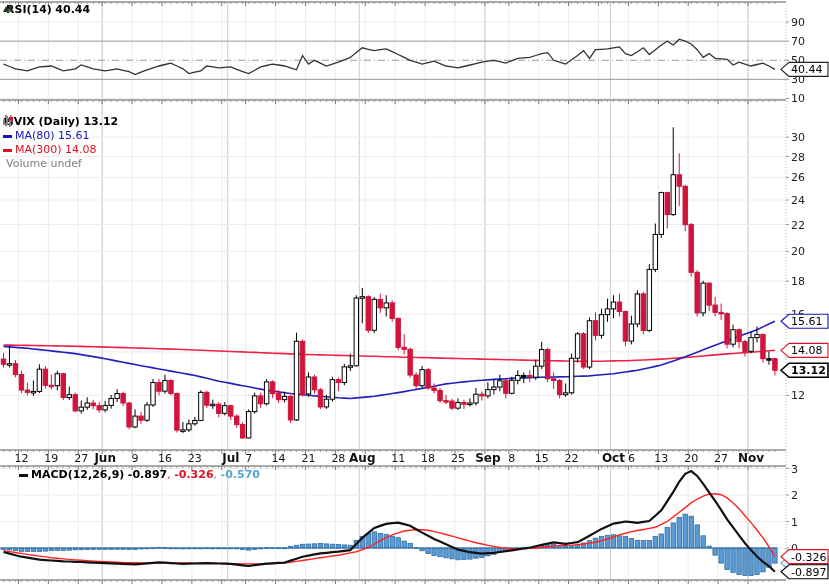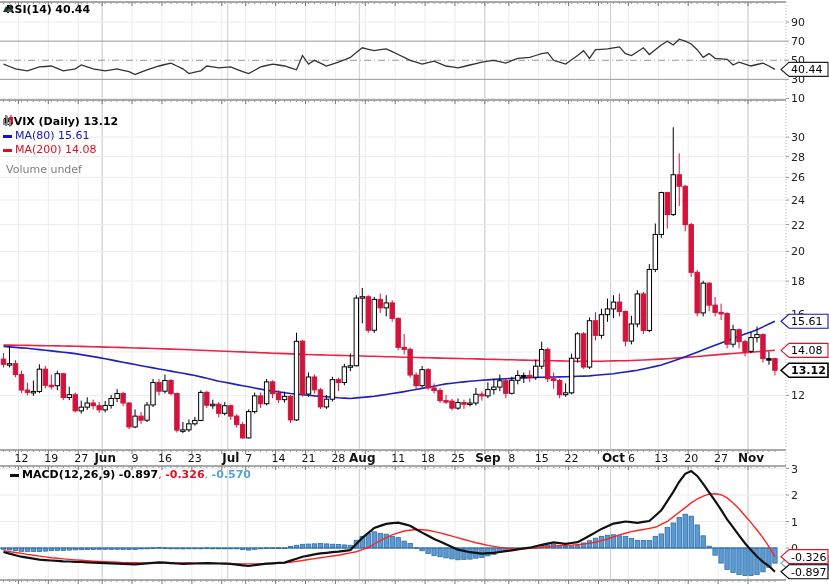--- a/index.html
+++ b/index.html
@@ -8,23 +8,23 @@
   svg{position:absolute;left:0;top:0;}
   .legend{position:absolute;font-size:11px;line-height:14px;color:#000;white-space:nowrap;}
   .legend .ic{display:inline-block;vertical-align:middle;margin-right:3px;}
   .dash{display:inline-block;width:9px;height:3px;vertical-align:middle;margin-right:3px;}
   .b{font-weight:bold;}
   #rsi-legend{left:3px;top:3px;}
   #price-legend{left:3px;top:115px;}
   #price-legend .row{height:14px;}
   .blue{color:#1414b8;}
   .red{color:#e01024;}
-  .gray{color:#808080;margin-top:6px;}
+  .gray{color:#808080;}
   .skyblue{color:#58a3d6;}
-  #macd-legend{left:10px;top:468px;text-align:right;}
+  #macd-legend{left:19px;top:468px;text-align:right;}
 </style>
 </head>
 <body>
 
 <div id="wrap">
   <svg id="chart" width="829" height="584">
       <g>
         <line x1="18.44" y1="3" x2="18.44" y2="99" stroke="#ececec" stroke-width="1"></line>
         <line x1="18.44" y1="101" x2="18.44" y2="449" stroke="#ececec" stroke-width="1"></line>
         <line x1="18.44" y1="467" x2="18.44" y2="579" stroke="#ececec" stroke-width="1"></line>
@@ -1444,21 +1444,21 @@
             <line x1="3" y1="0" x2="3" y2="11" stroke="#000" stroke-width="1"></line>
             <rect x="1" y="3" width="4" height="5" fill="#000"></rect>
             <line x1="8" y1="0" x2="8" y2="11" stroke="#c00" stroke-width="1"></line>
             <rect x="6" y="2" width="4" height="5" fill="#d2133b"></rect>
           </svg></span><span class="b">$VIX (Daily)</span><span>&nbsp;</span><span class="b">13.12</span>
     </div>
     <div class="row blue">
       <span class="dash" style="background:#1414b8"></span><span>MA(80)</span><span>&nbsp;</span><span>15.61</span>
     </div>
     <div class="row red">
-      <span class="dash" style="background:#e01024"></span><span>MA(200)</span><span>&nbsp;</span><span>14.08</span>
+      <span class="dash" style="background:#e01024"></span><span>MA(300)</span><span>&nbsp;</span><span>14.08</span>
     </div>
     <div class="row gray">
       <span class="ic"><svg width="10" height="10">
             <rect x="0" y="4" width="2" height="6" fill="#888"></rect>
             <rect x="3" y="1" width="2" height="9" fill="#888"></rect>
             <rect x="6" y="5" width="2" height="5" fill="#888"></rect>
           </svg></span><span>Volume</span><span>&nbsp;</span><span>undef</span>
     </div>
   </div>
 

